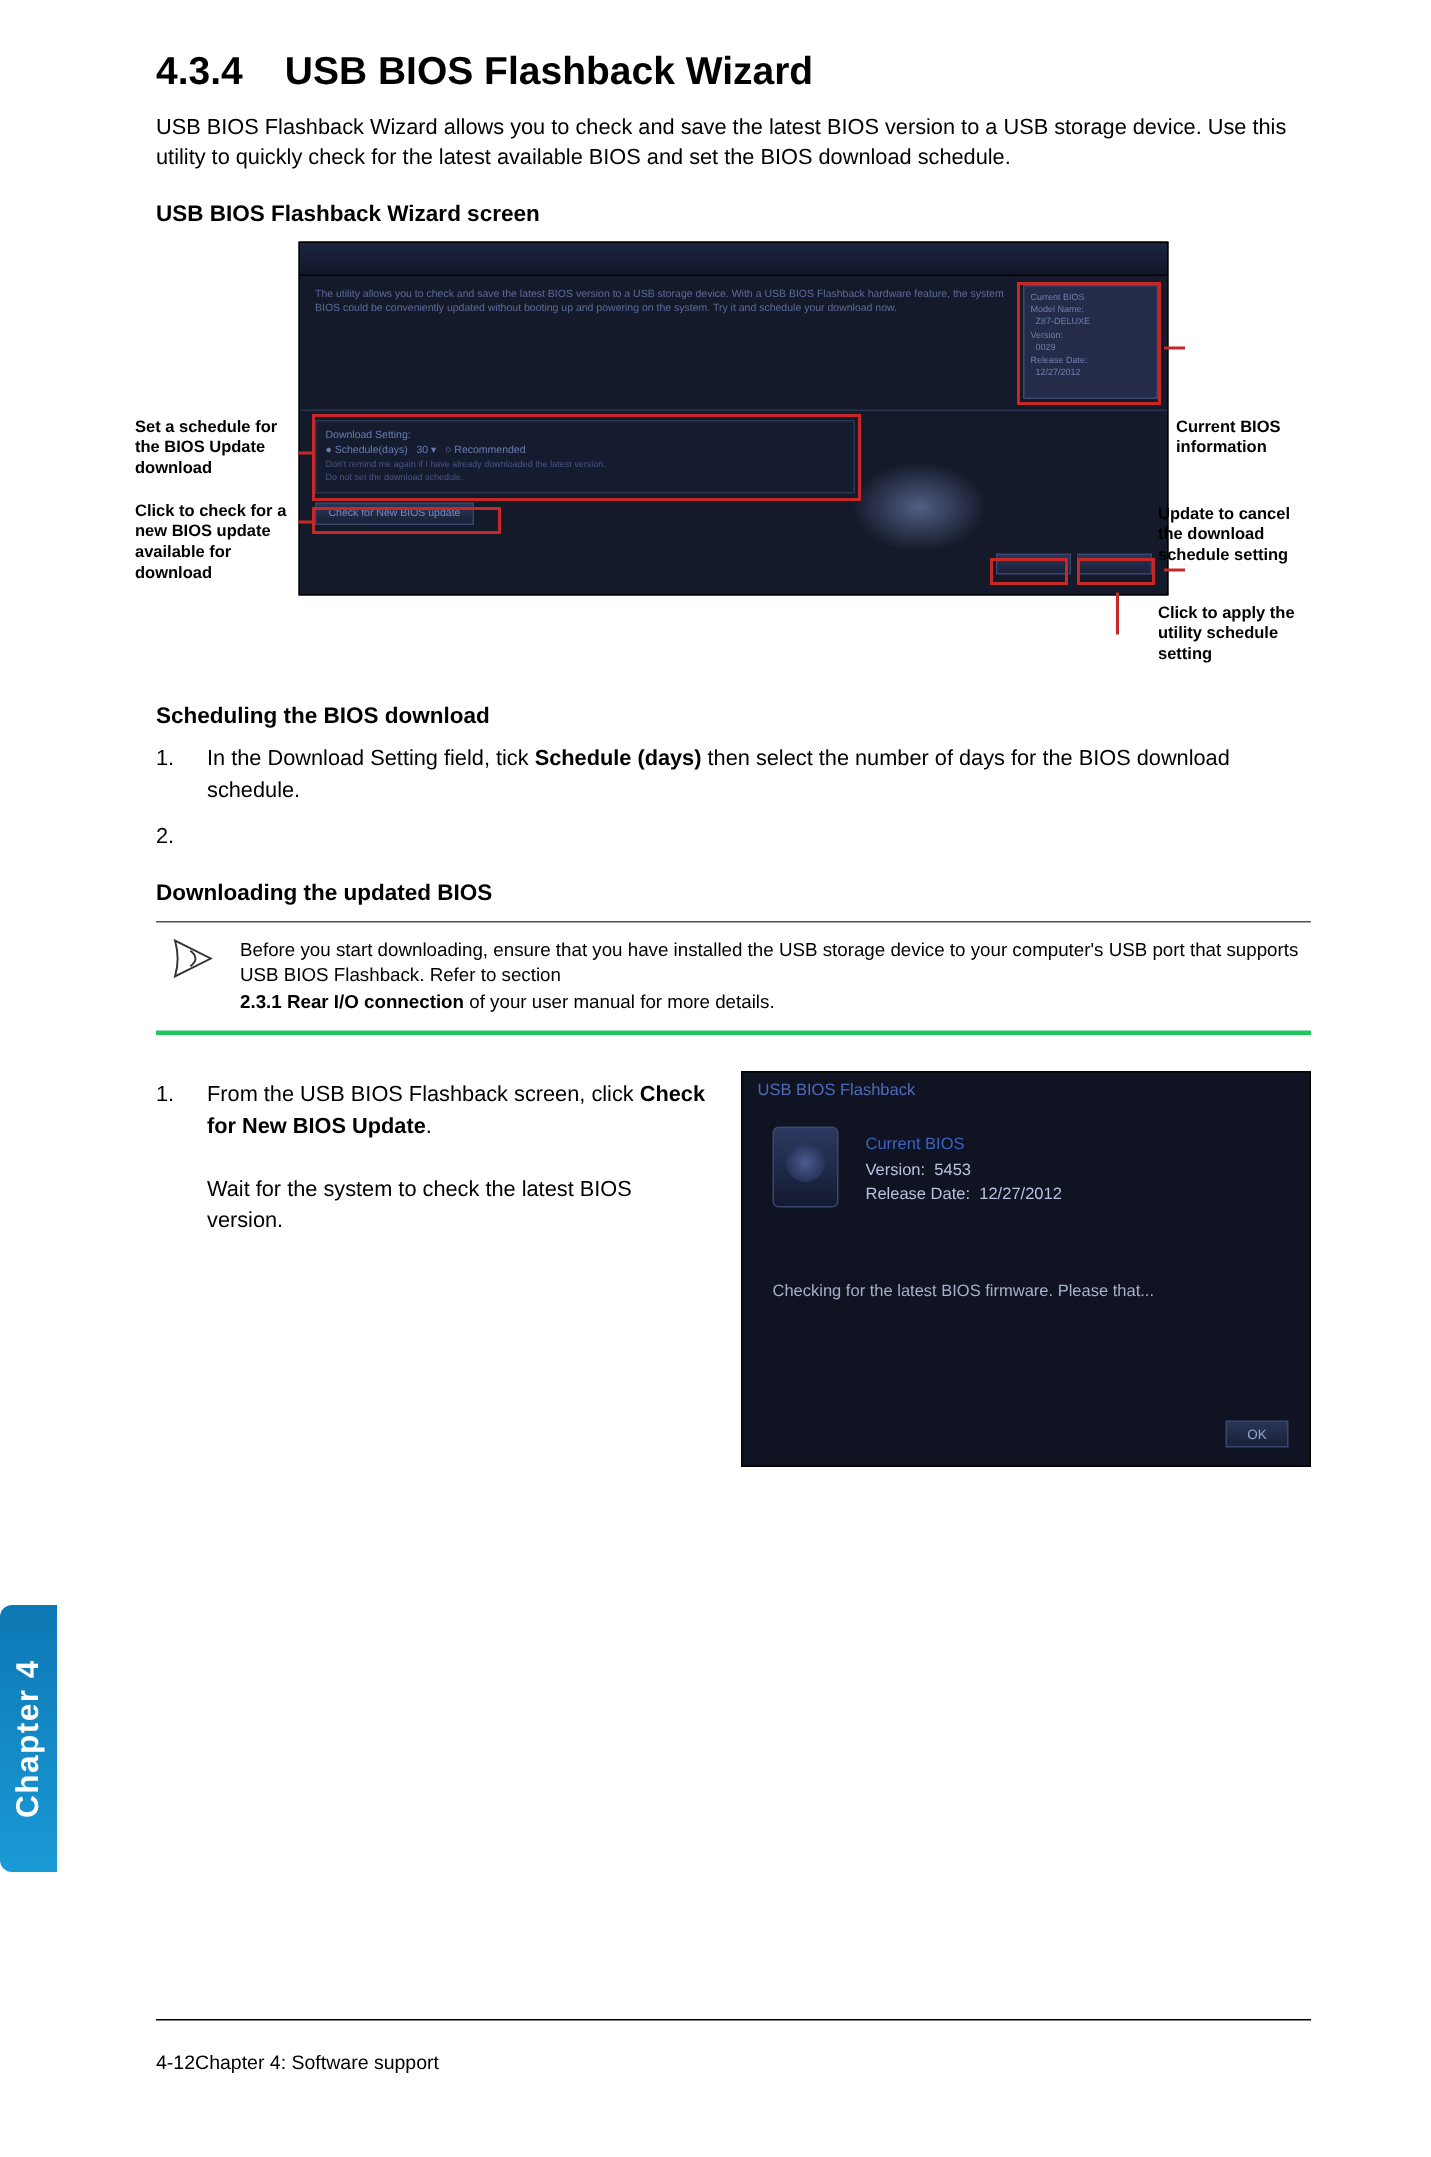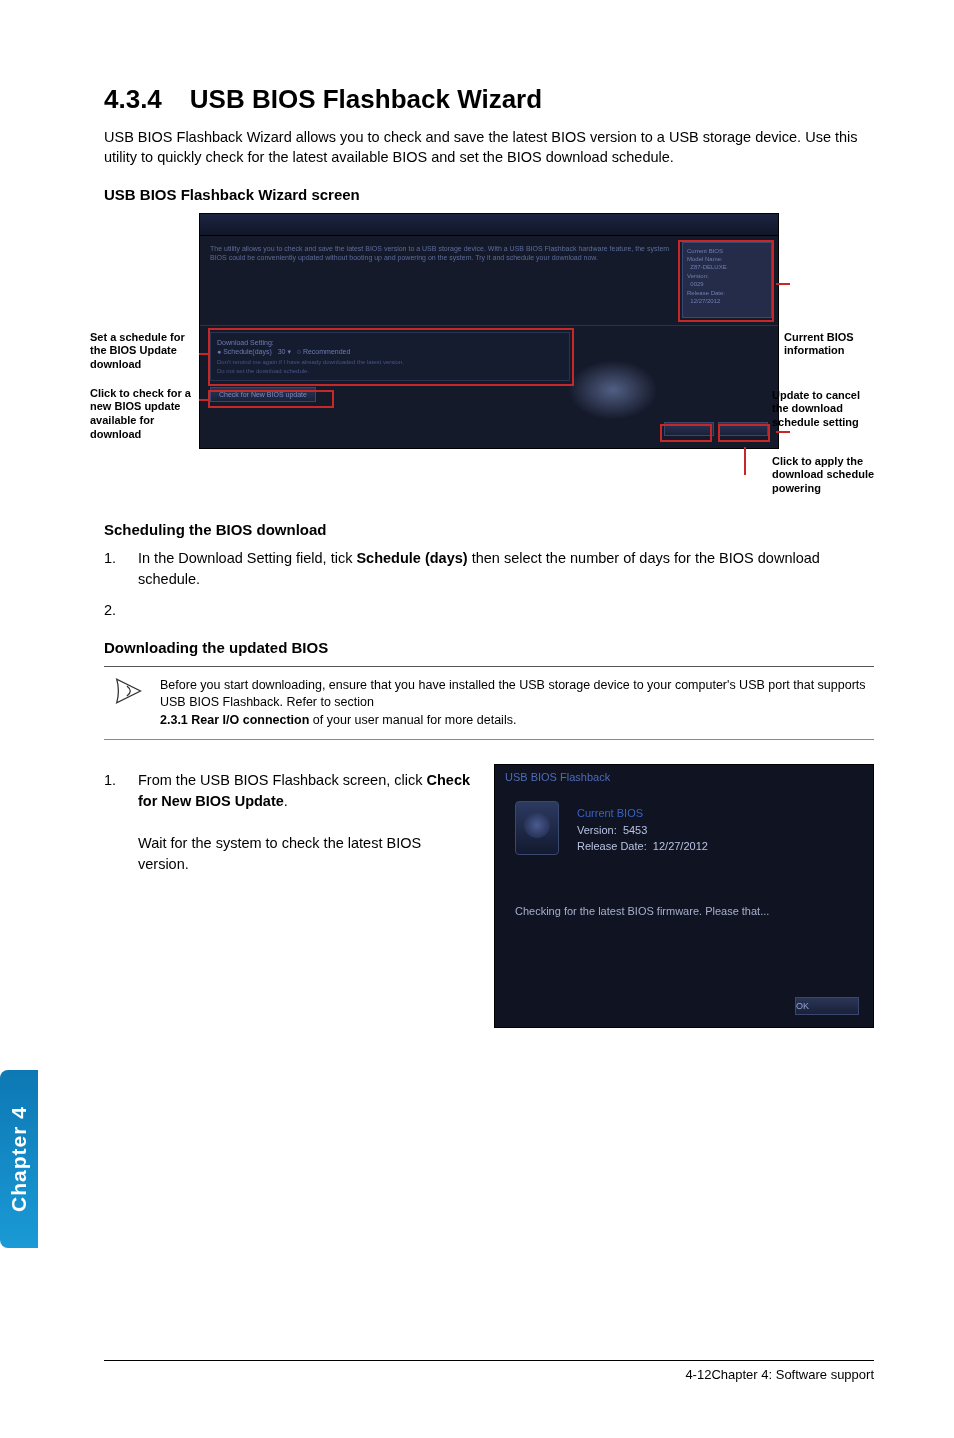--- a/index.html
+++ b/index.html
@@ -6,21 +6,21 @@
   body {
     font-family: Arial, Helvetica, sans-serif;
     background: #fff;
     width: 954px;
     margin: 0 auto;
     color: #000;
     position: relative;
     min-height: 1438px;
   }
   .page-content {
-    padding: 84px 80px 40px 104px;
+    padding: 32px 80px 40px 104px;
   }
   h2.section-heading {
     font-size: 26px;
     font-weight: bold;
     margin-bottom: 12px;
   }
   .section-num { display: inline-block; margin-right: 28px; }
   p.body-text {
     font-size: 14.5px;
     line-height: 1.4;
@@ -138,21 +138,21 @@
   ol.steps li {
     display: flex;
     font-size: 14.5px;
     line-height: 1.45;
     margin-bottom: 10px;
   }
   ol.steps li .num { width: 34px; flex-shrink: 0; }
   .note-block {
     display: flex;
     border-top: 1px solid #555;
-    border-bottom: 1px solid #22c55e;
+    border-bottom: 3px solid #22c55e;
     padding: 10px 0;
     margin: 10px 0 24px;
     align-items: flex-start;
   }
   .note-icon {
     width: 56px;
     flex-shrink: 0;
     display: flex;
     align-items: center;
     justify-content: center;
@@ -211,26 +211,27 @@
     position: absolute;
     left: 20px;
     top: 140px;
     color: #a6b0cc;
     font-size: 11px;
   }
   .popup-shot .okbtn {
     position: absolute;
     right: 14px;
     bottom: 12px;
-    width: 64px;
+    width: 42px;
     height: 18px;
     background: linear-gradient(#2a3556,#1a2138);
     border: 1px solid #39466e;
     color: #95a4d4;
     font-size: 9px;
+    text-align: center;
     line-height: 16px;
   }
   .side-tab {
     position: absolute;
     left: 0;
     bottom: 190px;
     width: 38px;
     height: 178px;
     background: linear-gradient(180deg,#1a9ad6 0%,#0d78b4 100%);
     border-top-right-radius: 8px;
@@ -245,23 +246,23 @@
     align-items: center;
     justify-content: center;
     letter-spacing: 1px;
   }
   .footer {
     position: absolute;
     bottom: 56px;
     left: 104px;
     right: 80px;
     border-top: 1px solid #000;
-    padding-top: 6px;
-    display: flex;
-    justify-content: flex-end;
+    padding-top: 20px;
+    display: flex;
+    justify-content: flex-start;
     font-size: 13px;
   }
 </style>
 </head>
 <body>
 
 <div class="page-content">
 
   <h2 class="section-heading">
     <span class="section-num">4.3.4</span><span>USB BIOS Flashback Wizard</span>
@@ -302,21 +303,21 @@
 
     <div class="label-left" style="left:-14px; top:174px; width:108px;">Click to check for a new BIOS update available for download</div>
     <div class="leader" style="left:95px; top:186px; width:10px;"></div>
 
     <div class="label-right" style="right:-4px; top:118px; width:94px;">Current BIOS information</div>
     <div class="leader" style="left:672px; top:70px; width:14px;"></div>
 
     <div class="label-right" style="right:-4px; top:176px; width:106px;">Update to cancel the download schedule setting</div>
     <div class="leader" style="left:672px; top:218px; width:14px;"></div>
 
-    <div class="label-right" style="right:-4px; top:242px; width:106px;">Click to apply the download schedule powering</div>
+    <div class="label-right" style="right:-4px; top:242px; width:106px;">Click to apply the utility schedule setting</div>
     <div class="leader" style="left:640px; top:234px; width:2px; height:28px;"></div>
   </div>
 
   <h4 class="subhead">Scheduling the BIOS download</h4>
   <ol class="steps">
     <li>
       <span class="num">1.</span>
       <span><span>In the Download Setting field, tick </span><b>Schedule (days)</b><span> then select the number of days for the BIOS download schedule.</span></span>
     </li>
     <li>

